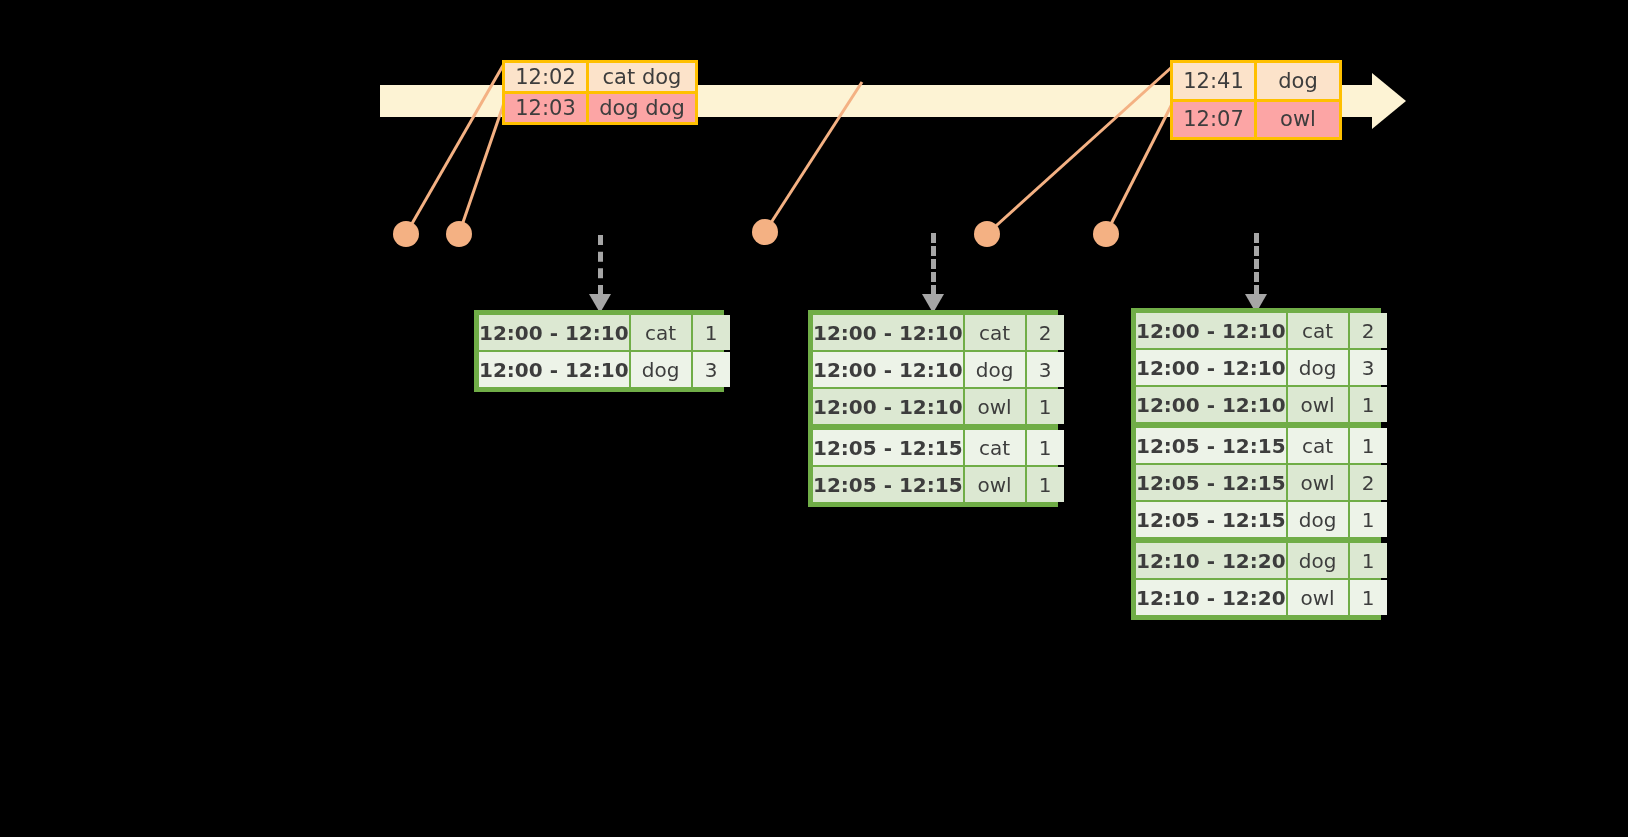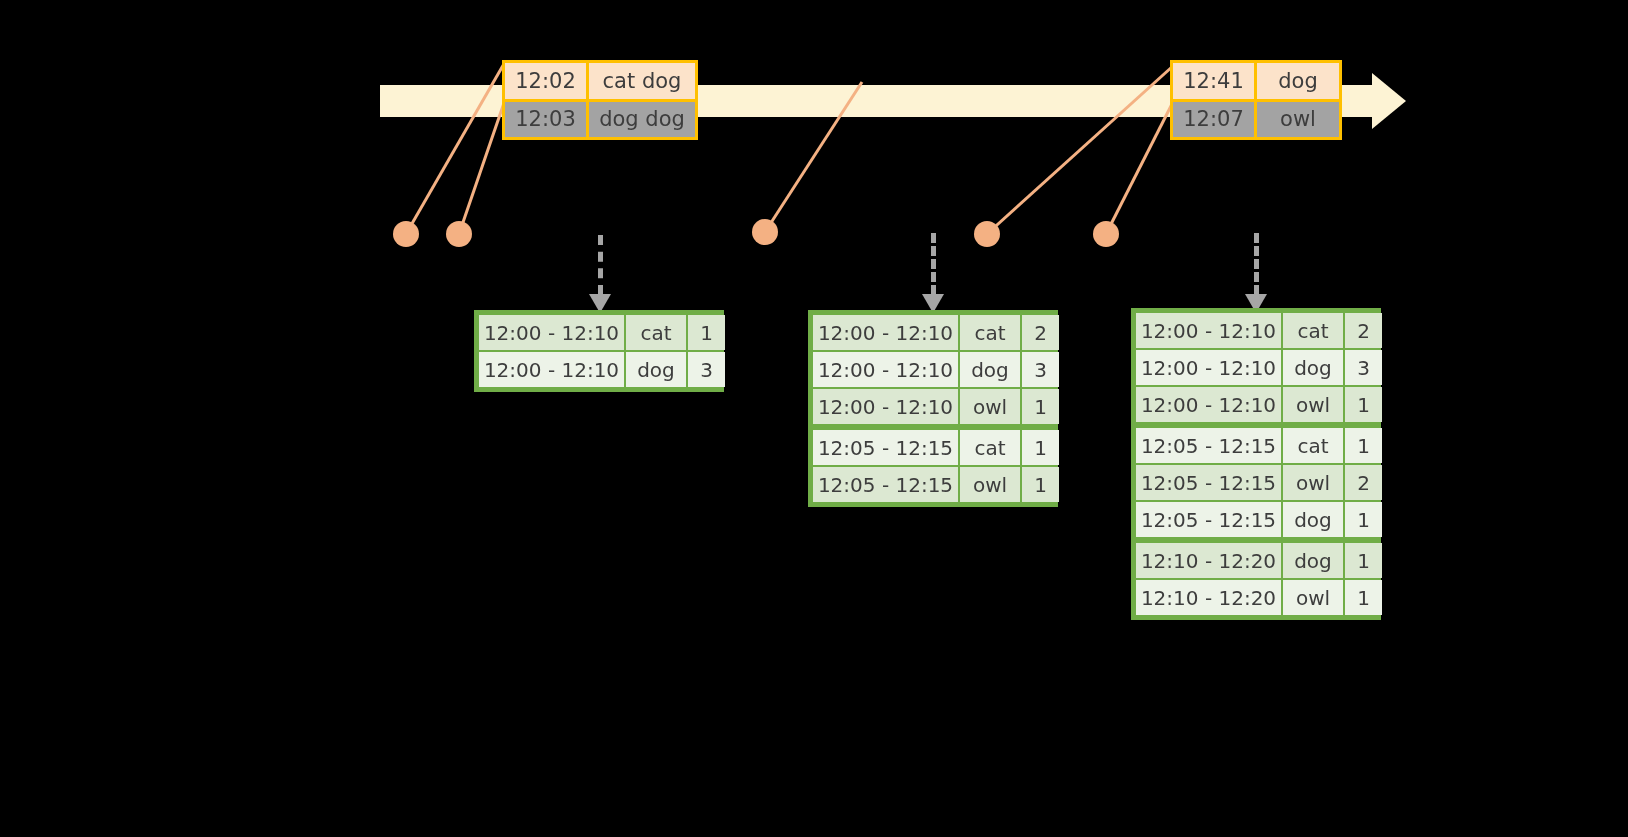--- a/index.html
+++ b/index.html
@@ -54,21 +54,21 @@
   }
   .event-row {
     display: flex;
     flex: 1 1 auto;
     min-height: 0;
   }
   .event-row + .event-row {
     border-top: 3px solid #ffc000;
   }
   .event-row.shade-a { background: #fce3ca; }
-  .event-row.shade-b { background: #a3a3a3; }
+  .event-row.shade-b { background: #fca5a5; }
 
   .event-cell {
     display: flex;
     align-items: center;
     justify-content: center;
     font-size: 21px;
     color: #3d3d3d;
     box-sizing: border-box;
     white-space: nowrap;
   }
@@ -122,21 +122,21 @@
   .res-cell {
     display: flex;
     align-items: center;
     justify-content: center;
     font-size: 20px;
     color: #3d3d3d;
     box-sizing: border-box;
     white-space: nowrap;
     margin: 1px;
   }
-  .res-cell.window { flex: 0 0 auto; }
+  .res-cell.window { flex: 0 0 auto; font-weight: bold; }
   .res-cell.key    { flex: 0 0 auto; }
   .res-cell.count  { flex: 0 0 auto; }
   .tone-a { background: #dce8d2; }
   .tone-b { background: #edf3e8; }
 
   .group-gap { height: 4px; background: #70ad47; }
 </style>
 </head>
 <body>
 
@@ -151,21 +151,21 @@
       <line x1="459" y1="234" x2="505" y2="100" stroke="#f4b183" stroke-width="3"></line>
       <circle cx="459" cy="234" r="13" fill="#f4b183"></circle>
       <line x1="765" y1="232" x2="862" y2="82" stroke="#f4b183" stroke-width="3"></line>
       <circle cx="765" cy="232" r="13" fill="#f4b183"></circle>
       <line x1="987" y1="234" x2="1173" y2="66" stroke="#f4b183" stroke-width="3"></line>
       <circle cx="987" cy="234" r="13" fill="#f4b183"></circle>
       <line x1="1106" y1="234" x2="1173" y2="102" stroke="#f4b183" stroke-width="3"></line>
       <circle cx="1106" cy="234" r="13" fill="#f4b183"></circle>
     </svg>
 
-  <div class="event-box" style="left:502px; top:60px; width:196px; height:80px;">
+  <div class="event-box" style="left:502px; top:60px; width:196px; height:65px;">
     <div class="event-row shade-a">
       <div class="event-cell time">12:02</div>
       <div class="event-cell words">cat dog</div>
     </div>
     <div class="event-row shade-b">
       <div class="event-cell time">12:03</div>
       <div class="event-cell words">dog dog</div>
     </div>
   </div>
 

